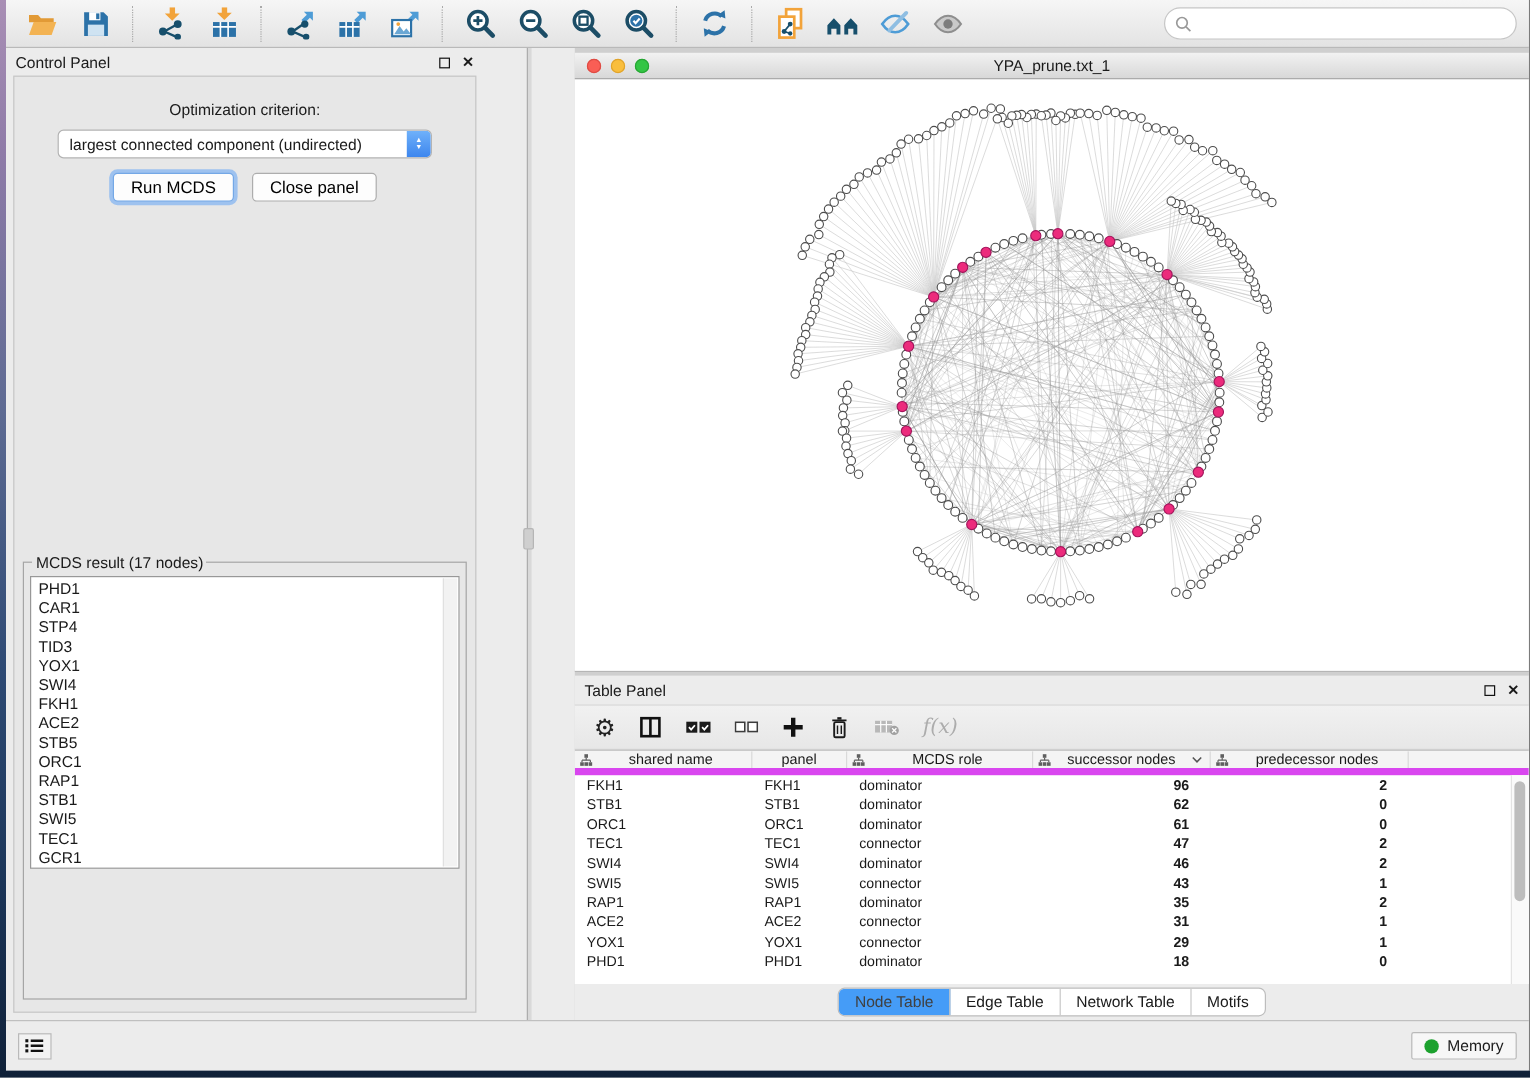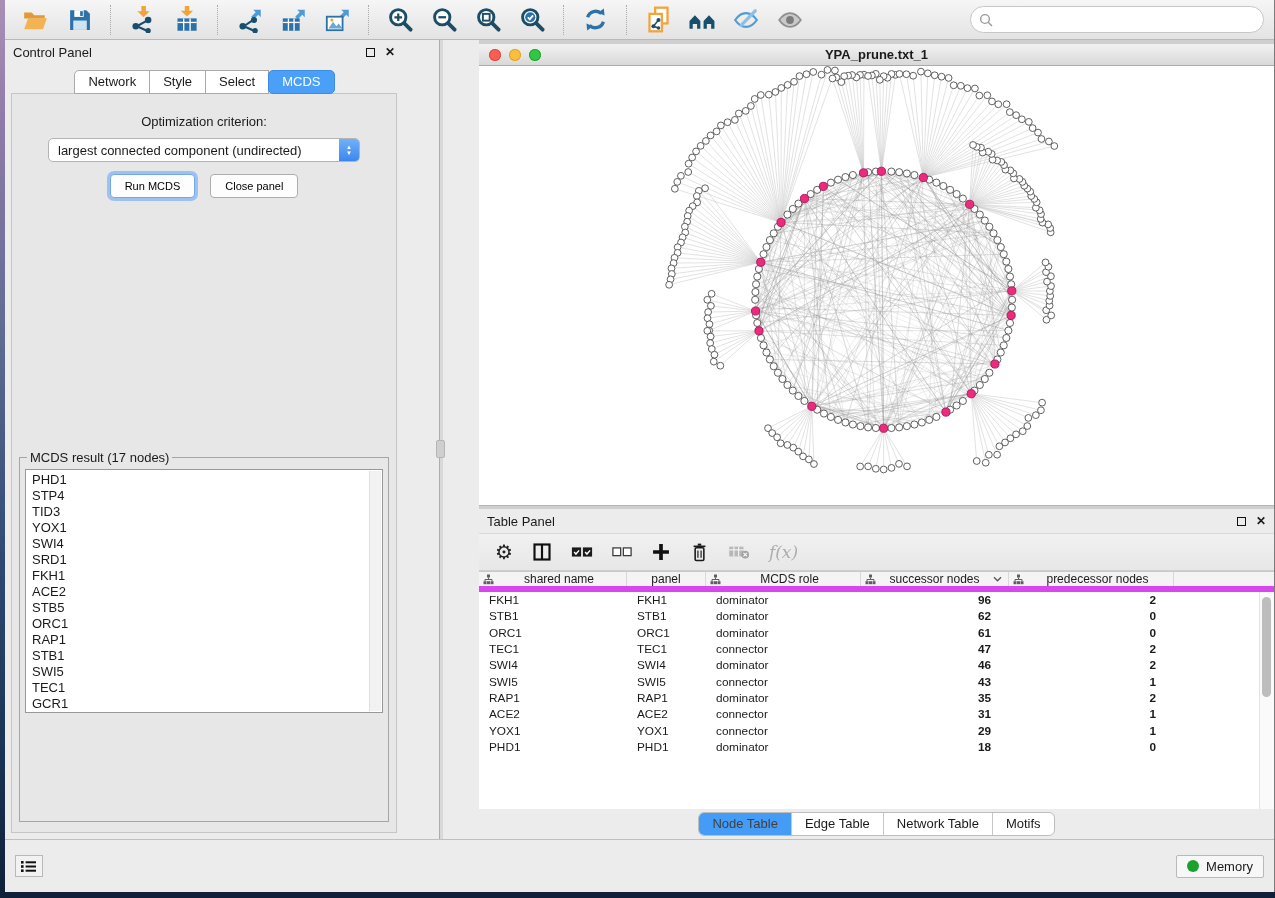--- a/index.html
+++ b/index.html
@@ -38,36 +38,36 @@
     display:flex; flex-direction:column; align-items:center; min-height:0; position:relative; z-index:1; }
   #opt-label { margin-top:20px; font-size:13px; }
   #criterion-select { margin-top:9px; width:312px; height:24px; background:#fff; border:1px solid #b4b4b4;
     border-radius:5px; display:flex; align-items:center; overflow:hidden; cursor:default; }
   #criterion-select .sel-text { flex:1; padding-left:9px; font-size:13px; white-space:nowrap; }
   #criterion-select .stepper { width:20px; height:100%; background:linear-gradient(#6fb1fa,#3d86ee);
     display:flex; flex-direction:column; align-items:center; justify-content:center; color:#fff; }
   #criterion-select .stepper span { font-size:6px; line-height:6px; }
   #cp-buttons { margin-top:12px; display:flex; gap:15px; }
   .btn { background:#fdfdfd; border:1px solid #adadad; border-radius:4px; height:24px; padding:0 14px;
-    font-size:11px; font-family:"Liberation Sans",sans-serif; cursor:default; }
+    font-size:14px; font-family:"Liberation Sans",sans-serif; cursor:default; }
   .btn.focused { box-shadow:0 0 0 3px rgba(110,170,245,.6); border-color:#74a8e6; }
   #result-fieldset { margin:auto 8px 10px; width:370px; height:372px; border:1px solid #a5a5a5;
     padding:4px 5px 6px; }
   #result-fieldset legend { font-size:13px; padding:0 3px; margin-left:2px; }
   #result-list { width:100%; height:100%; background:#fff; border:1px solid #989898; position:relative;
     padding:2px 14px 0 6px; overflow:hidden; font-size:13px; line-height:16px; }
   #result-scroll { position:absolute; top:1px; bottom:1px; right:1px; width:12px; background:#f2f2f2; border-left:1px solid #e0e0e0; }
 
   
   #v-divider { width:4px; flex:none; background:#d9d9d9; border-left:1px solid #adadad; position:relative; }
   #v-divider .grip { position:absolute; top:400px; left:-4px; width:9px; height:18px; background:#cfcfcf; border:1px solid #b5b5b5; border-radius:2px; }
 
   
   #right-col { flex:1; display:flex; flex-direction:column; min-width:0; background:#cfcfcf; padding-top:4px; }
-  #network-window { height:462px; flex:none; display:flex; flex-direction:column; border-bottom:1px solid #b5b5b5;font-weight:bold; }
+  #network-window { height:516px; flex:none; display:flex; flex-direction:column; border-bottom:1px solid #b5b5b5; }
   #net-titlebar { height:22px; flex:none; background:linear-gradient(#f2f2f2,#d8d8d8); border-bottom:1px solid #ababab;
     display:flex; align-items:center; position:relative; padding-left:10px; }
   .tl { width:12px; height:12px; border-radius:50%; margin-right:8px; }
   .tl.red { background:#f95e55; box-shadow:inset 0 0 0 1px #dd4b44; }
   .tl.yellow { background:#f9be3d; box-shadow:inset 0 0 0 1px #dfa32d; }
   .tl.green { background:#33c544; box-shadow:inset 0 0 0 1px #27a434; }
   #net-title { position:absolute; left:0; right:0; text-align:center; font-size:13px; }
   #net-canvas { flex:1; background:#fff; min-height:0; }
   #net-canvas svg { display:block; width:100%; height:100%; }
 
@@ -87,21 +87,21 @@
   .td.num { text-align:right; padding:0 18px 0 0;font-weight:bold; }
   #table-scroll { position:absolute; top:20px; right:0; bottom:0; width:15px; background:#fafafa; border-left:1px solid #e3e3e3; }
   #table-thumb { position:absolute; top:5px; left:2px; width:9px; height:100px; background:#bdbdbd; border-radius:5px; }
   #tp-tabs-row { height:30px; flex:none; display:flex; align-items:center; justify-content:center; }
   #tp-tabs { display:flex; border:1px solid #bdbdbd; border-radius:6px; overflow:hidden; background:#fff; }
   .tp-tab { padding:3px 13px 4px; font-size:13px; border-right:1px solid #c8c8c8; cursor:default; }
   .tp-tab:last-child { border-right:none; }
   .tp-tab.sel { background:#459cf7; color:#404040; }
 
   
-  #status-bar { height:53px; flex:none; background:#ececec; border-top:1px solid #bfbfbf;
+  #status-bar { height:42px; flex:none; background:#ececec; border-top:1px solid #bfbfbf;
     display:flex; align-items:center; padding:0 10px; }
   #menu-btn { width:28px; height:22px; background:#f2f2f2; border:1px solid #b9b9b9; display:flex; align-items:center; justify-content:center; }
   #memory-btn { margin-left:auto; height:23px; background:#f7f7f7; border:1px solid #b9b9b9; border-radius:2px;
     display:flex; align-items:center; padding:0 10px; gap:7px; font-size:13px; }
   #memory-dot { width:12px; height:12px; border-radius:50%; background:#1ca12e; }
 </style>
 </head>
 <body>
 
 <div id="wallpaper"></div>
@@ -261,50 +261,44 @@
 
   <div id="main">
 
     <div id="control-panel">
       <div class="panel-titlebar">
         <span class="panel-title">Control Panel</span>
         <span class="panel-btns">
           <span class="float-btn"></span>
           <span class="close-btn">✕</span>
         </span>
-      </div>
-      <div id="cp-tabs-row">
-        <span class="cp-tab first">Network</span>
-        <span class="cp-tab">Style</span>
-        <span class="cp-tab">Select</span>
-        <span class="cp-tab sel">MCDS</span>
       </div>
       <div id="cp-content">
         <div id="opt-label">Optimization criterion:</div>
         <div id="criterion-select">
           <span class="sel-text">largest connected component (undirected)</span>
           <span class="stepper">
               <span>▲</span>
               <span>▼</span>
             </span>
         </div>
         <div id="cp-buttons">
           <button class="btn focused">Run MCDS</button>
           <button class="btn">Close panel</button>
         </div>
         <fieldset id="result-fieldset">
           <legend>MCDS result (17 nodes)</legend>
           <div id="result-list">
             <div id="result-items">
                 <div>PHD1</div>
+                <div>CAR1</div>
                 <div>STP4</div>
                 <div>TID3</div>
                 <div>YOX1</div>
                 <div>SWI4</div>
-                <div>SRD1</div>
                 <div>FKH1</div>
                 <div>ACE2</div>
                 <div>STB5</div>
                 <div>ORC1</div>
                 <div>RAP1</div>
                 <div>STB1</div>
                 <div>SWI5</div>
                 <div>TEC1</div>
                 <div>GCR1</div>
               </div>

